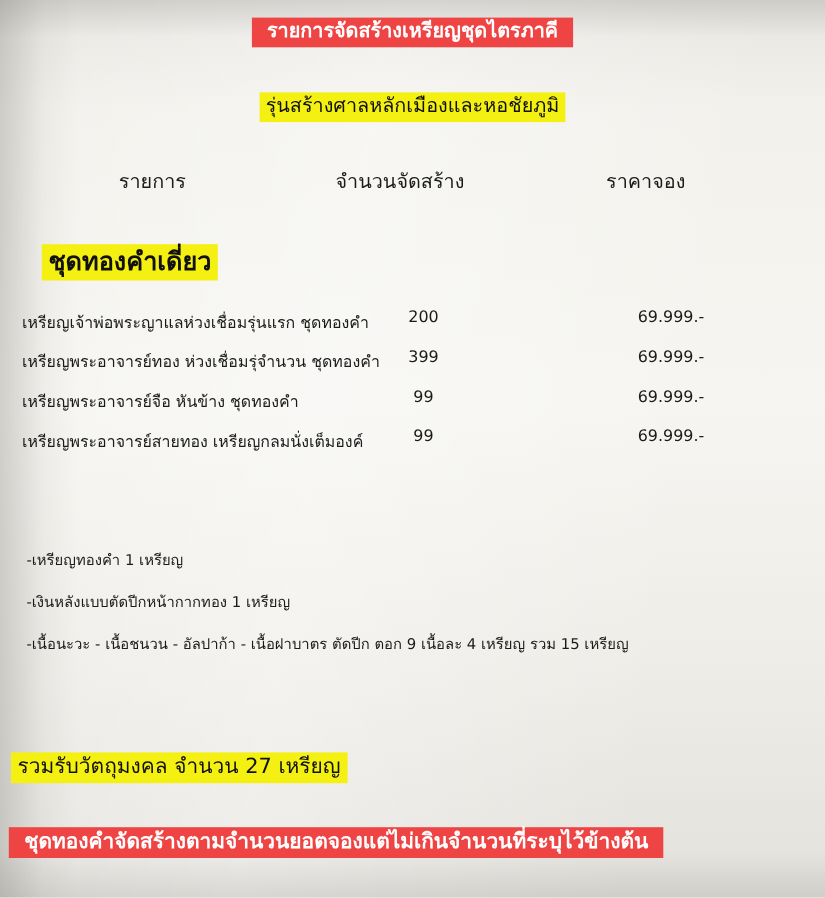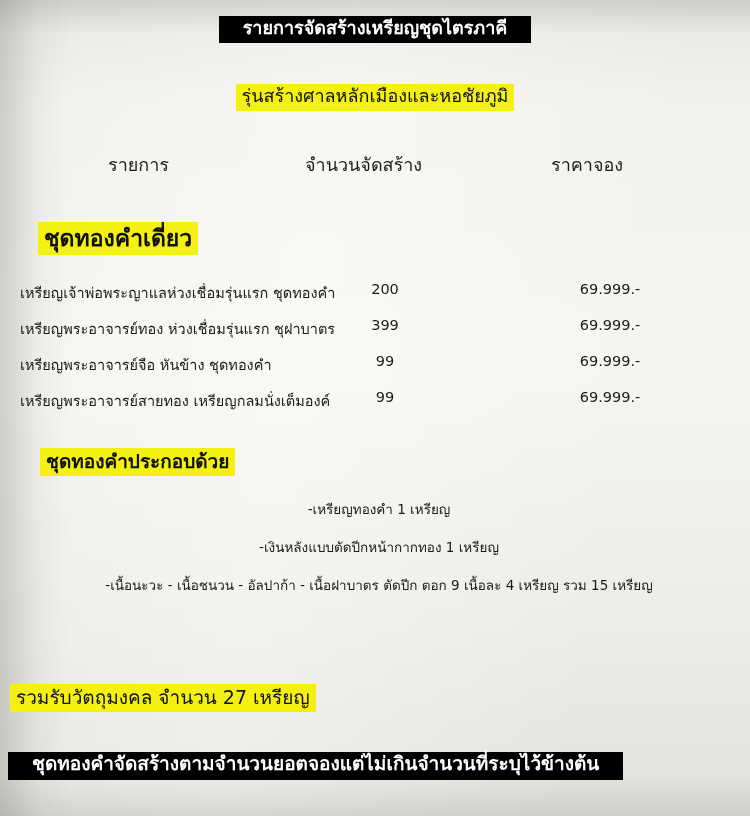--- a/index.html
+++ b/index.html
@@ -37,27 +37,26 @@
     position: absolute;
     left: 0; right: 0; bottom: 0; height: 40px;
     background: linear-gradient(0deg, rgba(120,118,112,0.18) 0%, rgba(255,255,255,0) 100%);
   }
   .content {
     position: relative;
     width: 750px;
     height: 816px;
   }
   .hl-green {
-    background: #000000;
+    background: #ef4444;
     color: #ffffff;
     font-weight: bold;
     display: inline-block;
-    padding: 2px 24px;
+    padding: 2px 14px;
     line-height: 1.25;
-    font-family: Liberation Mono, monospace;
   }
   .hl-yellow {
     background: #f4f012;
     color: #111111;
     display: inline-block;
     padding: 2px 6px;
     line-height: 1.25;
   }
   .center-row {
     text-align: center;
@@ -66,21 +65,20 @@
     position: absolute;
     top: 16px;
     left: 0; right: 0;
     font-size: 18px;
   }
   .title2 {
     position: absolute;
     top: 84px;
     left: 0; right: 0;
     font-size: 18px;
-    font-family: Liberation Mono, monospace;
   }
   .col-head {
     position: absolute;
     top: 150px;
     left: 0; right: 0;
     height: 26px;
     font-size: 18px;
   }
   .col-head span {
     position: absolute;
@@ -138,21 +136,20 @@
   .notes {
     position: absolute;
     top: 498px;
     left: 24px;
     width: 710px;
     font-size: 13.5px;
   }
   .notes .line {
     margin-bottom: 16px;
     white-space: nowrap;
-    text-align: center;
   }
   .summary {
     position: absolute;
     top: 684px;
     left: 10px;
     font-size: 19px;
   }
   .footer {
     position: absolute;
     top: 752px;
@@ -189,39 +186,36 @@
     <span class="hl-yellow">ชุดทองคำเดี่ยว</span>
   </div>
 
   <div class="table">
     <div class="row">
       <span class="name">เหรียญเจ้าพ่อพระญาแลห่วงเชื่อมรุ่นแรก ชุดทองคำ</span>
       <span class="qty">200</span>
       <span class="price">69.999.-</span>
     </div>
     <div class="row">
-      <span class="name">เหรียญพระอาจารย์ทอง ห่วงเชื่อมรุ่นแรก ชุฝาบาตร</span>
+      <span class="name">เหรียญพระอาจารย์ทอง ห่วงเชื่อมรุ่จำนวน ชุดทองคำ</span>
       <span class="qty">399</span>
       <span class="price">69.999.-</span>
     </div>
     <div class="row">
       <span class="name">เหรียญพระอาจารย์จือ  หันข้าง  ชุดทองคำ</span>
       <span class="qty">99</span>
       <span class="price">69.999.-</span>
     </div>
     <div class="row">
       <span class="name">เหรียญพระอาจารย์สายทอง เหรียญกลมนั่งเต็มองค์</span>
       <span class="qty">99</span>
       <span class="price">69.999.-</span>
     </div>
   </div>
 
-  <div class="sec2">
-    <span class="hl-yellow">ชุดทองคำประกอบด้วย</span>
-  </div>
 
   <div class="notes">
     <div class="line">-เหรียญทองคำ  1   เหรียญ</div>
     <div class="line">-เงินหลังแบบตัดปีกหน้ากากทอง 1  เหรียญ</div>
     <div class="line">-เนื้อนะวะ - เนื้อชนวน - อัลปาก้า - เนื้อฝาบาตร   ตัดปีก    ตอก 9    เนื้อละ 4  เหรียญ  รวม 15  เหรียญ</div>
   </div>
 
   <div class="summary">
     <span class="hl-yellow">รวมรับวัตถุมงคล   จำนวน    27   เหรียญ</span>
   </div>

